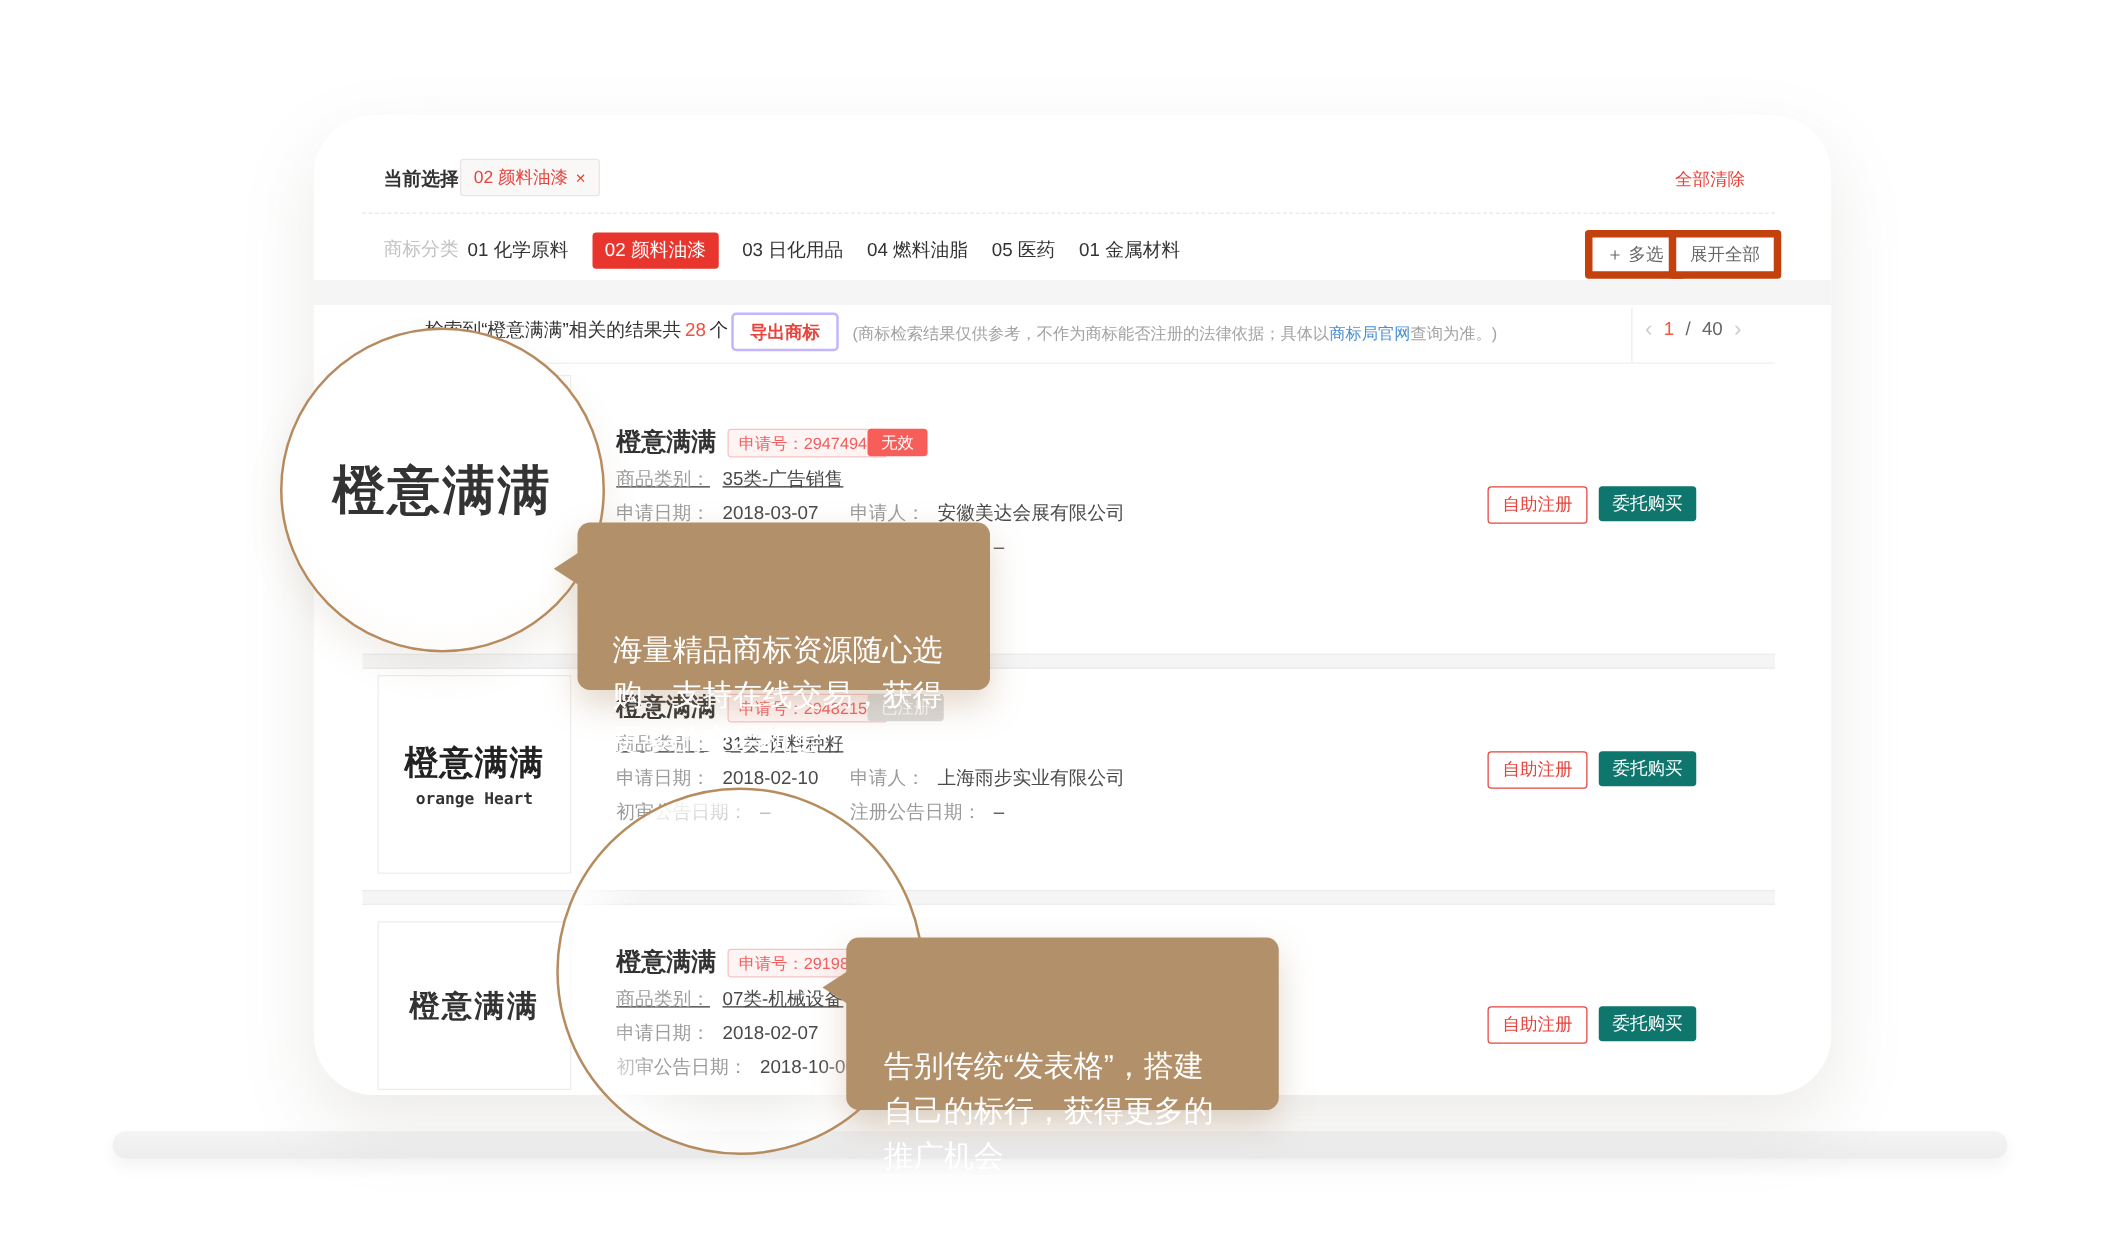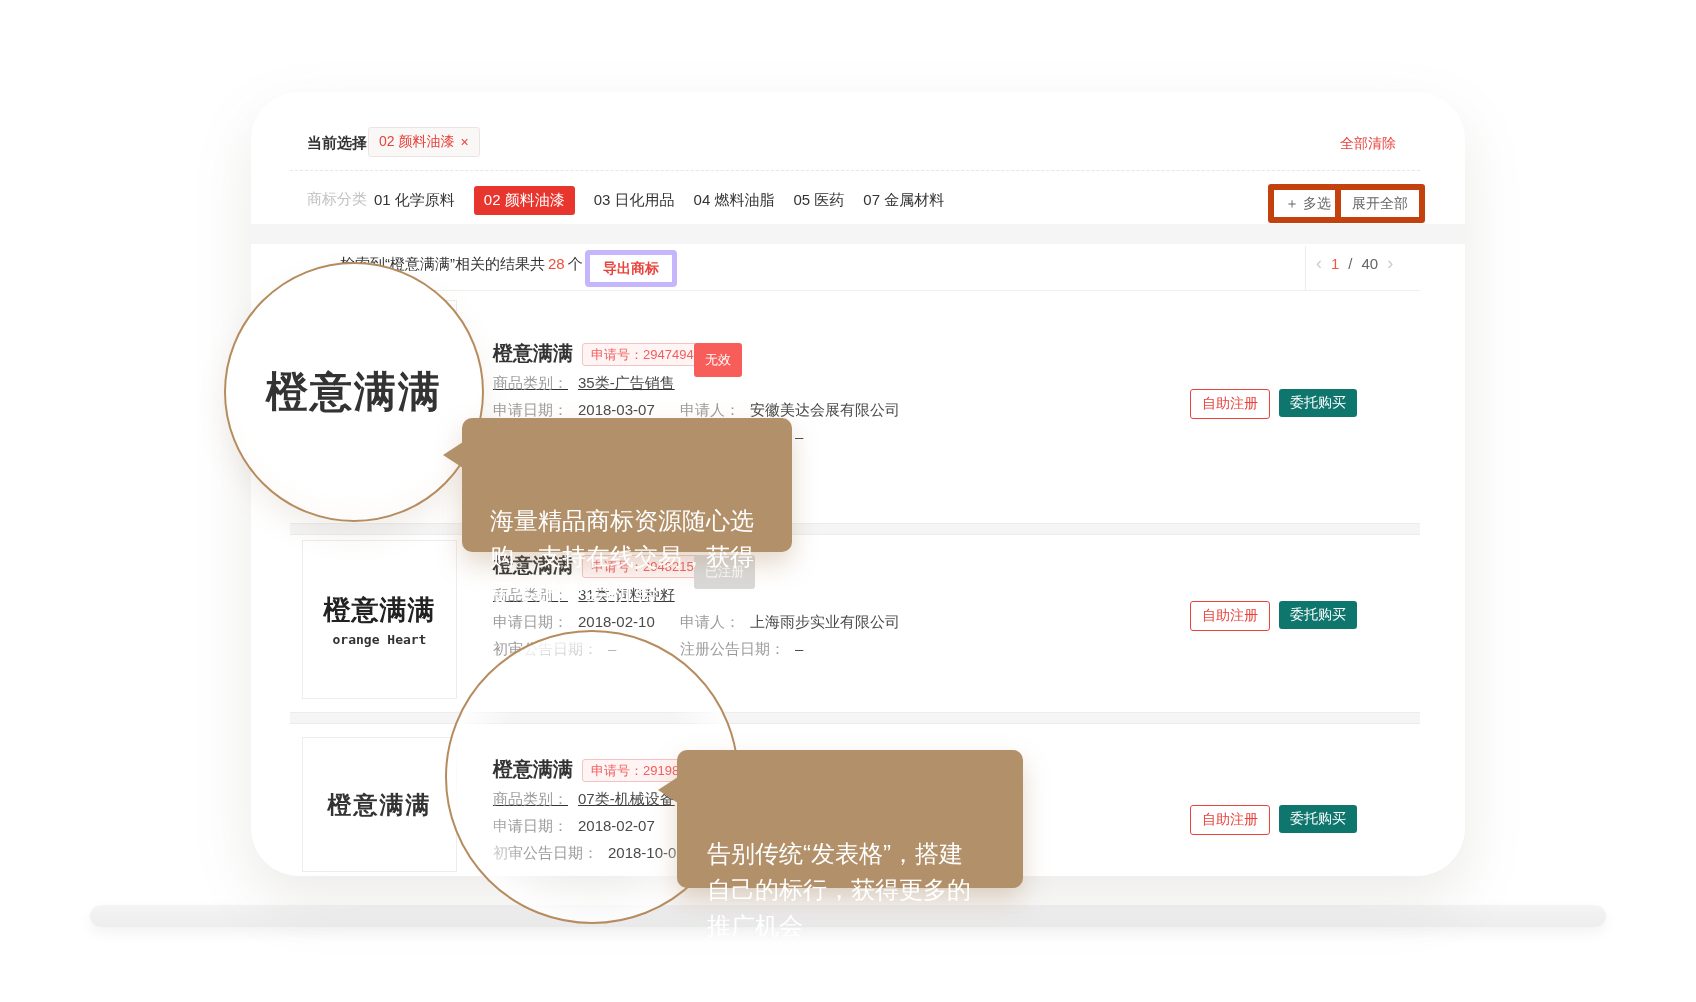--- a/index.html
+++ b/index.html
@@ -30,21 +30,21 @@
     border-radius:3px;background:#fff;color:#666;font-size:14px;cursor:pointer;}
 
   
   .band{left:251px;top:224px;width:1214px;height:20px;background:#f5f5f6;}
   .row-gap{left:290px;width:1130px;height:10px;background:#f5f5f6;border-top:1px solid #ececec;border-bottom:1px solid #ececec;}
 
   
   .res-head{left:340px;top:255px;font-size:15px;color:#333;white-space:nowrap;}
   .res-head .count{color:#f0503c;margin:0 3px;}
   .btn-export{left:585px;top:250px;height:27px;display:flex;align-items:center;padding:0 13px;
-    border:5px solid #c4b5fd;color:#e8433c;background:#fff;border-radius:4px;font-size:14px;font-weight:bold;cursor:pointer;}
+    border:2px solid #c4b5fd;color:#e8433c;background:#fff;border-radius:4px;font-size:14px;font-weight:bold;cursor:pointer;}
   .note{left:682px;top:258px;font-size:13px;color:#a3a3a3;white-space:nowrap;}
   .note a{color:#4a90d5;text-decoration:none;}
   .vdiv{left:1305px;top:246px;width:1px;height:44px;background:#ececec;}
   .pager{left:1316px;top:254px;display:flex;align-items:center;gap:9px;font-size:15px;color:#666;}
   .pager .chev{color:#ccc;font-size:18px;line-height:1;cursor:pointer;}
   .pager .cur{color:#f0583f;}
   .head-border{left:290px;top:290px;width:1130px;border-top:1px solid #efefef;}
 
   
   .imgbox{background:#fff;border:1px solid #ededed;display:flex;flex-direction:column;align-items:center;justify-content:center;}
@@ -53,21 +53,21 @@
   .imgbox3{left:302px;top:737px;width:153px;height:133px;}
   .mark-calli{font-family:"DejaVu Serif","Liberation Serif",serif;font-weight:bold;font-size:27px;color:#222;letter-spacing:1px;}
   .mark-sub{font-family:"DejaVu Sans Mono","Liberation Mono",monospace;font-weight:bold;font-size:13px;color:#333;margin-top:4px;}
   .mark-plain{font-size:24px;font-weight:bold;color:#333;letter-spacing:2px;}
 
   .rowc{left:290px;width:1130px;height:150px;}
   #row1{top:317px;} #row2{top:529px;} #row3{top:733px;}
   .r-title{position:absolute;left:203px;top:23px;font-size:20px;font-weight:bold;color:#333;}
   .r-tag{position:absolute;left:292px;top:26px;height:21px;display:flex;align-items:center;padding:0 8px;
     background:#fff4f4;border:1px solid #f6c3c3;border-radius:3px;color:#f25e5e;font-size:13px;white-space:nowrap;}
-  .r-badge{position:absolute;left:404px;top:26px;height:34px;display:flex;align-items:center;padding:0 11px;
+  .r-badge{position:absolute;left:404px;top:26px;height:22px;display:flex;align-items:center;padding:0 11px;
     border-radius:3px;color:#fff;font-size:13px;}
   .badge-red{background:#f85e59;}
   .badge-gray{background:#d9d9d9;color:#fdfdfd;}
   .r-line{position:absolute;font-size:15px;white-space:nowrap;}
   .l1{top:57px;text-decoration:underline;} .l2{top:84px;} .l3{top:111px;}
   .g1{left:203px;} .g2{left:390px;}
   .flabel{color:#9b9b9b;margin-right:10px;}
   .fval{color:#4a4a4a;}
   .r-btns{position:absolute;top:72px;left:900px;display:flex;gap:9px;}
   .btn-outline{width:78px;height:28px;display:flex;align-items:center;justify-content:center;
@@ -111,31 +111,34 @@
 
   <div class="abs z2 dashed"></div>
 
   <span class="abs z2 muted-lbl" style="left:307px;top:190px;">商标分类</span>
   <div class="abs z2 cats">
     <span class="cat">01 化学原料</span>
     <span class="cat active">02 颜料油漆</span>
     <span class="cat">03 日化用品</span>
     <span class="cat">04 燃料油脂</span>
     <span class="cat">05 医药</span>
-    <span class="cat">07 金属材料</span>
+    <span class="cat">01 金属材料</span>
   </div>
   <div class="abs z2 btn-ghost" style="left:1268px;top:184px;">＋ 多选</div>
   <div class="abs z2 btn-ghost" style="left:1335px;top:184px;">展开全部</div>
 
   <div class="abs z2 band"></div>
 
   <div class="abs z2 res-head">
     <span>检索到“橙意满满”相关的结果共</span><span class="count">28</span><span>个</span>
   </div>
   <div class="abs z2 btn-export">导出商标</div>
+  <div class="abs z2 note">
+    <span>(商标检索结果仅供参考，不作为商标能否注册的法律依据；具体以</span><a href="#">商标局官网</a><span>查询为准。)</span>
+  </div>
   <div class="abs z2 vdiv"></div>
   <div class="abs z2 pager">
     <span class="chev">‹</span>
     <span class="cur">1</span>
     <span>/</span>
     <span>40</span>
     <span class="chev">›</span>
   </div>
   <div class="abs z2 head-border"></div>
 

